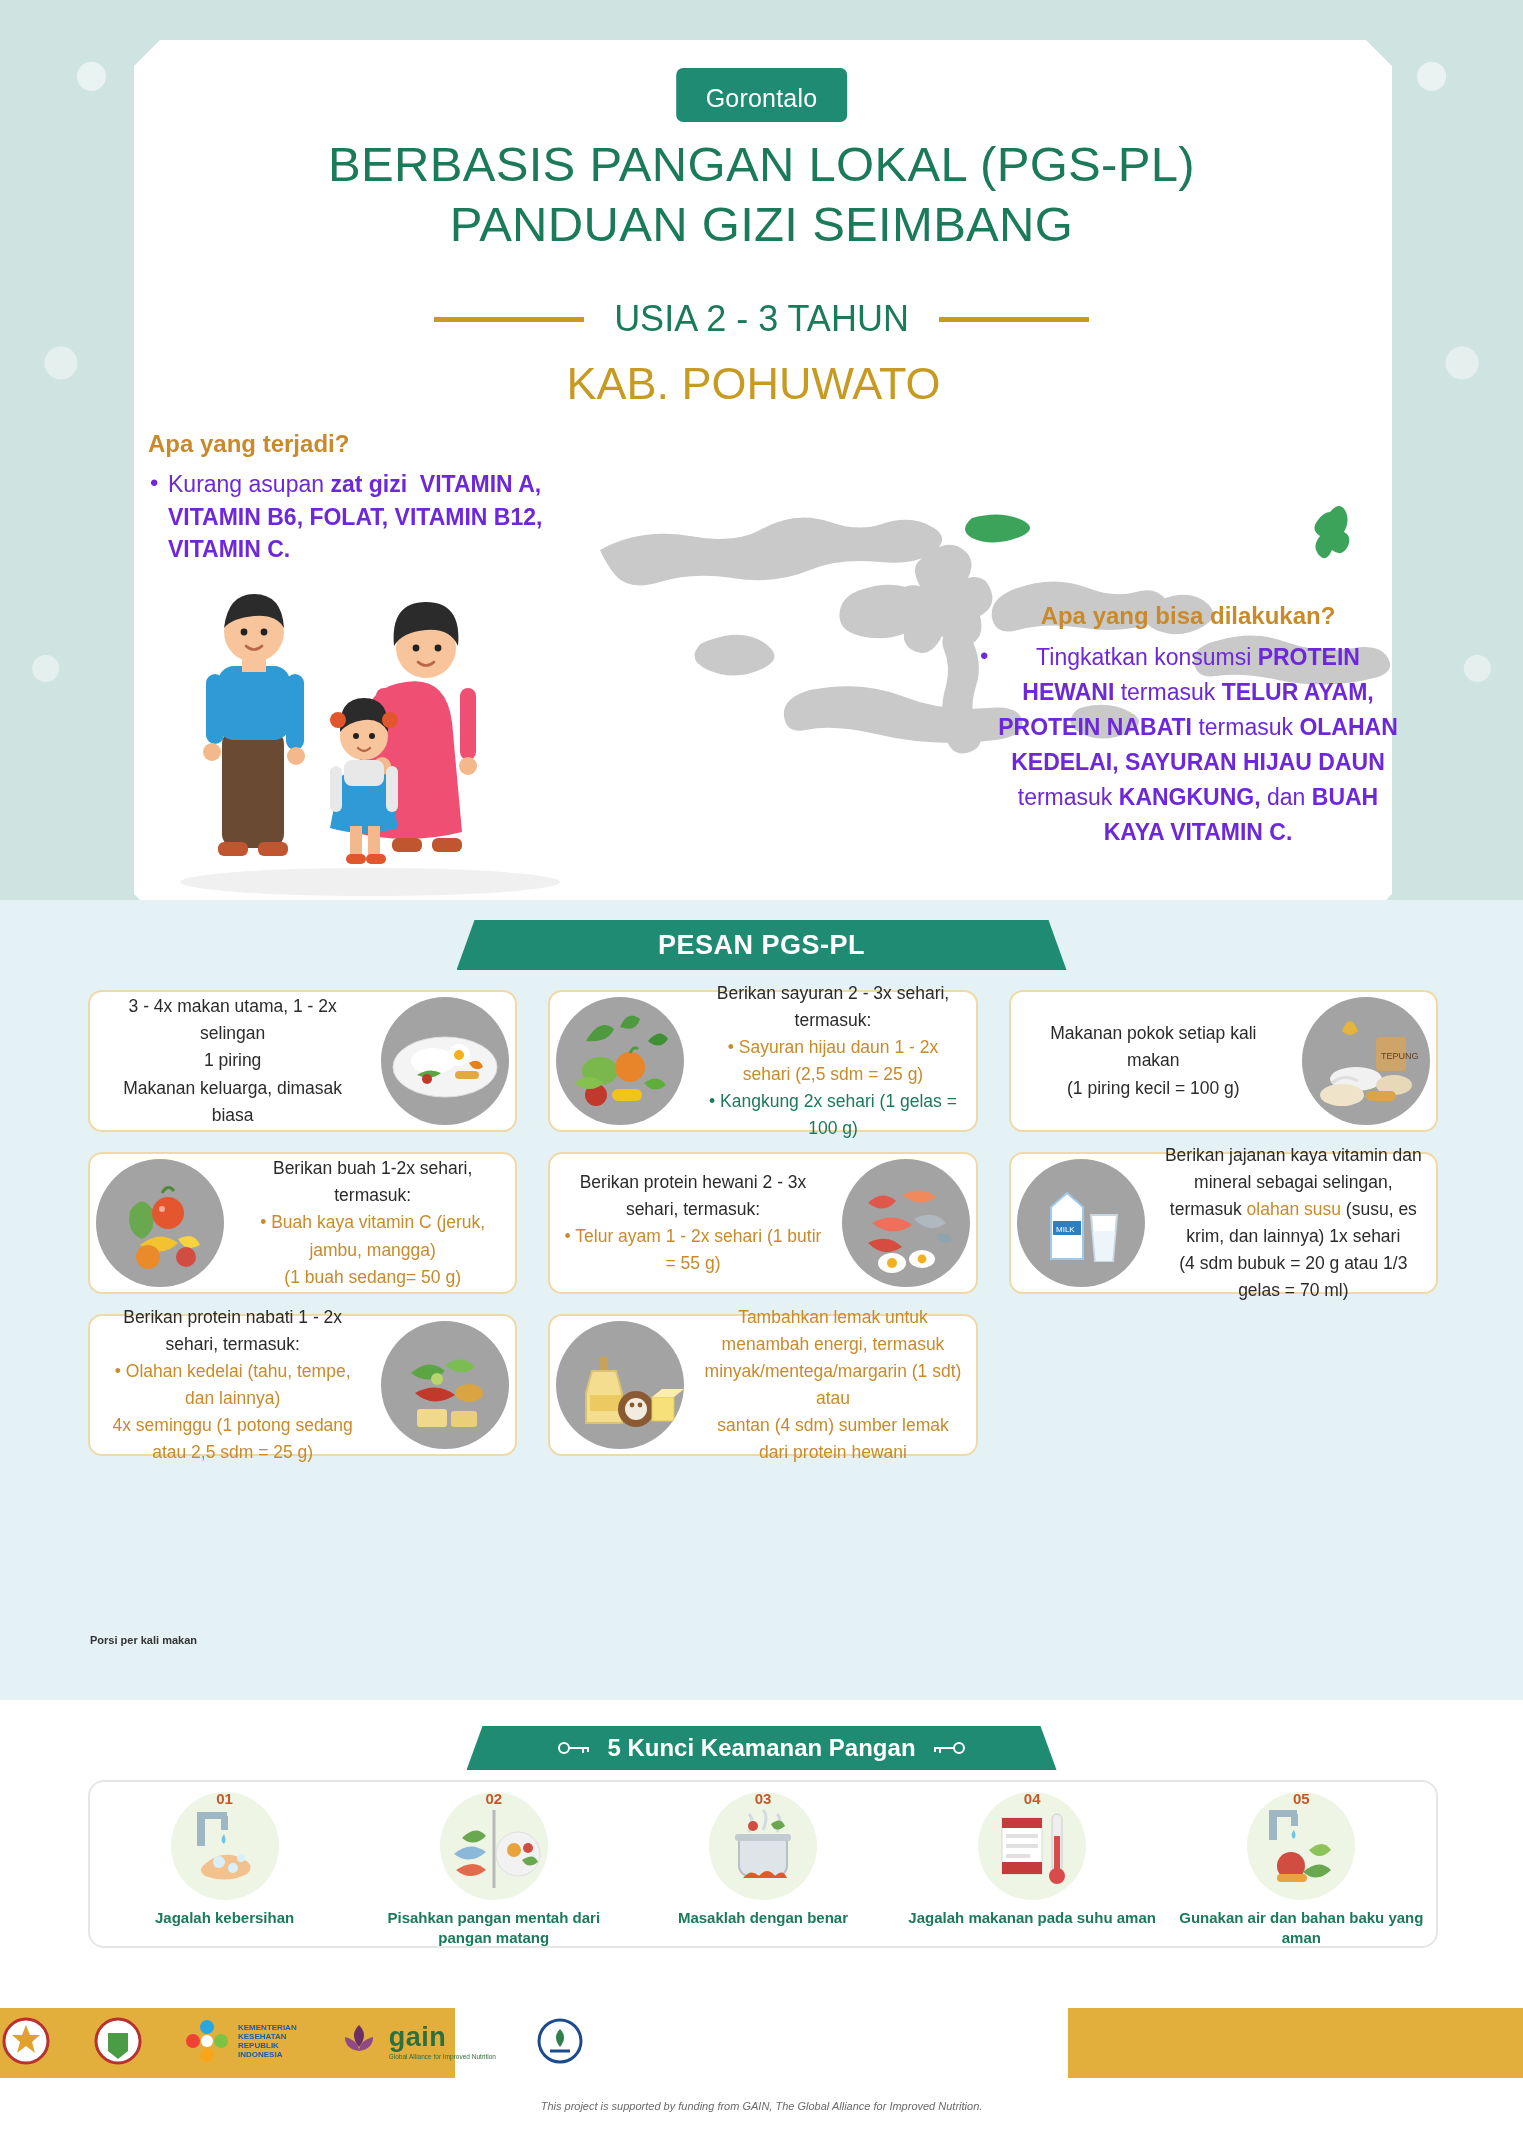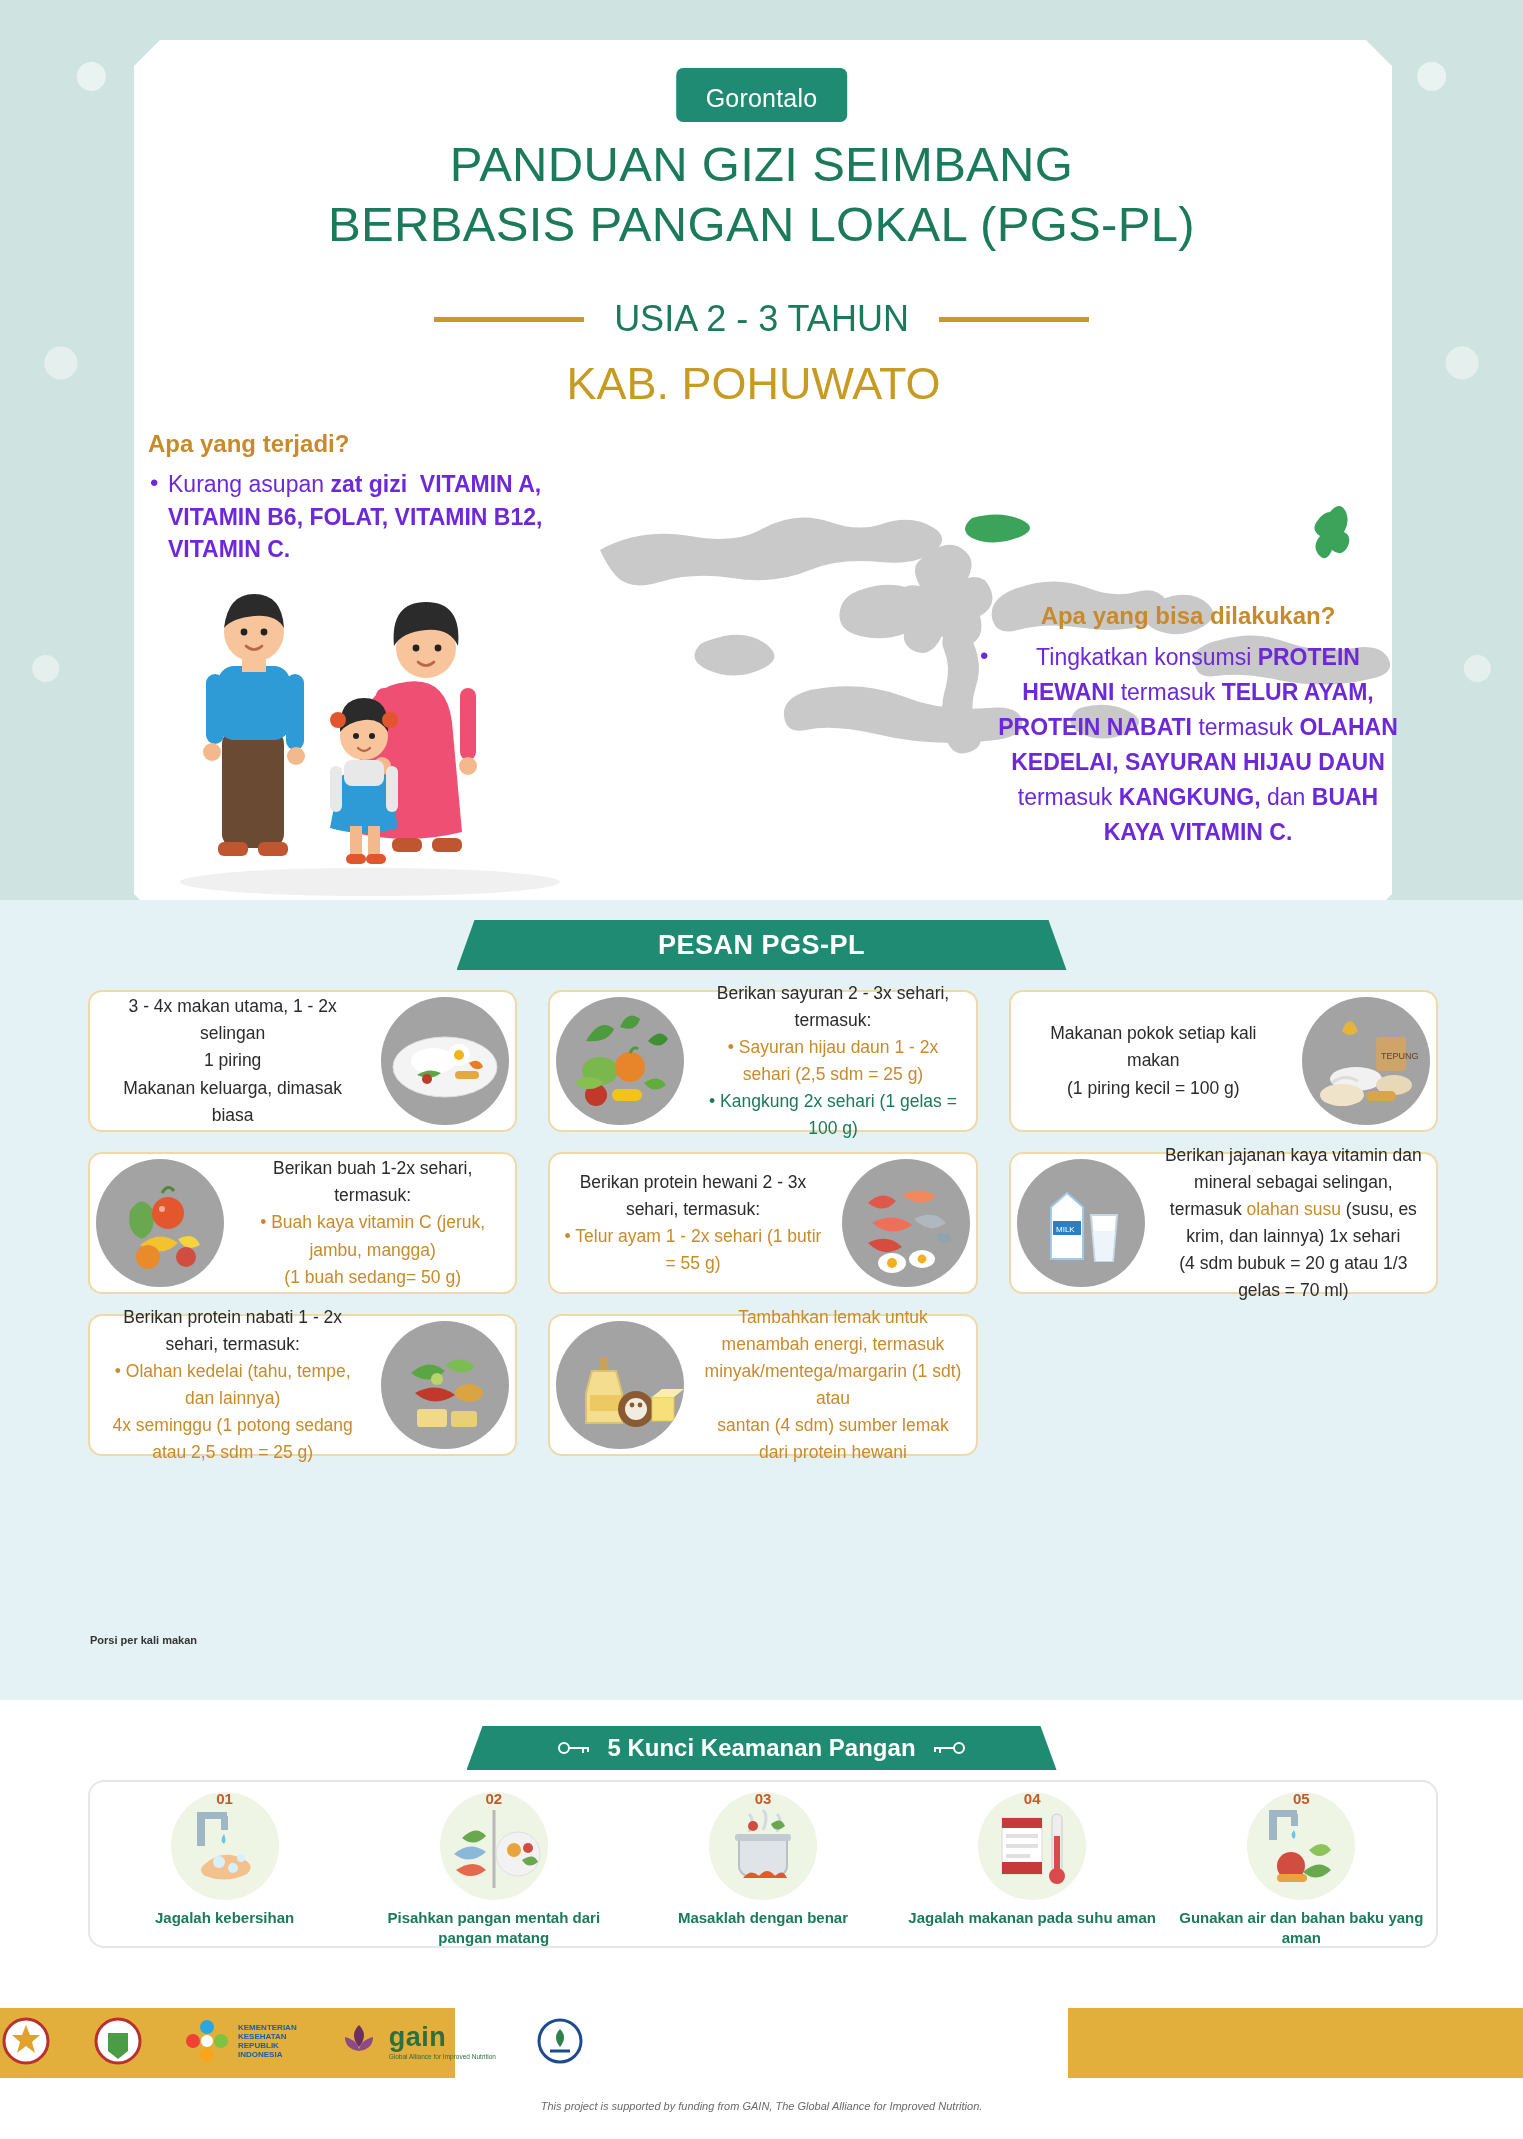--- a/index.html
+++ b/index.html
@@ -151,22 +151,22 @@
 </style>
 </head>
 <body>
 
 <div class="bg-top"></div>
 <div class="card-top"></div>
 
 <div class="region-chip">Gorontalo</div>
 
 <div class="title-main">
+  <div>BERBASIS PANGAN LOKAL (PGS-PL)</div>
   <div>PANDUAN GIZI SEIMBANG</div>
-  <div>BERBASIS PANGAN LOKAL (PGS-PL)</div>
 </div>
 
 <div class="title-age-wrap">
   <div class="rule"></div>
   <div class="title-age">USIA 2 - 3 TAHUN</div>
   <div class="rule"></div>
 </div>
 <div class="title-kab">KAB. POHUWATO</div>
 
 <svg class="map-indo" viewBox="0 0 860 360">

